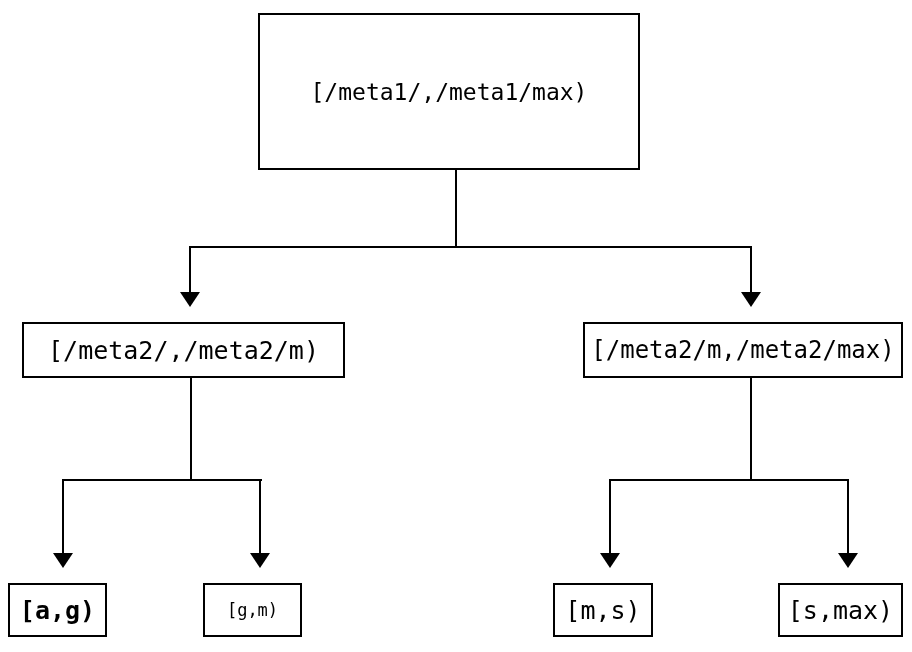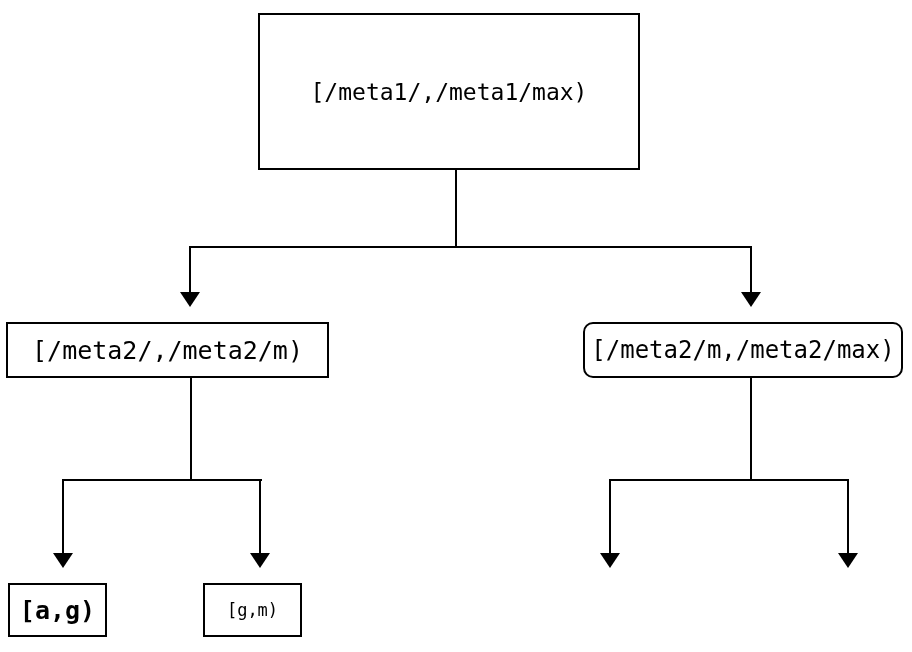--- a/index.html
+++ b/index.html
@@ -21,22 +21,22 @@
     box-sizing: border-box;
     border: 2px solid #000000;
     background: #ffffff;
     display: flex;
     align-items: center;
     justify-content: center;
     white-space: nowrap;
     font-weight: 500;
   }
   .n-root     { left: 258px; top: 13px;  width: 382px; height: 157px; font-size: 23px; }
-  .n-l2-left  { left: 6px;  top: 322px; width: 323px; height: 56px;  font-size: 25px; }
-  .n-l2-right { left: 583px; top: 322px; width: 320px; height: 56px;  font-size: 24px; border-radius: 10px; }
+  .n-l2-left  { left: 22px;  top: 322px; width: 323px; height: 56px;  font-size: 25px; }
+  .n-l2-right { left: 583px; top: 322px; width: 320px; height: 56px;  font-size: 24px; }
   .n-leaf1    { left: 8px;   top: 583px; width: 99px;  height: 54px;  font-size: 25px; font-weight: bold; }
   .n-leaf2    { left: 203px; top: 583px; width: 99px;  height: 54px;  font-size: 17px; }
   .n-leaf3    { left: 553px; top: 583px; width: 100px; height: 54px;  font-size: 25px; }
   .n-leaf4    { left: 778px; top: 583px; width: 125px; height: 54px;  font-size: 25px; }
 
   .vline, .hline {
     position: absolute;
     background: #000000;
   }
   .vline { width: 2px; }
@@ -83,21 +83,23 @@
   <div class="node n-root">[/meta1/,/meta1/max)</div>
 
   <div class="node n-l2-left">[/meta2/,/meta2/m)</div>
 
   <div class="node n-l2-right">[/meta2/m,/meta2/max)</div>
 
   <div class="node n-leaf1">[a,g)</div>
 
   <div class="node n-leaf2">[g,m)</div>
 
+  <div class="node n-leaf3">[m,s)</div>
 
+  <div class="node n-leaf4">[s,max)</div>
 
   <div class="vline v-root"></div>
   <div class="hline h-top"></div>
   <div class="vline v-l2a"></div>
   <div class="vline v-l2b"></div>
   <div class="arrow a-l2a"></div>
   <div class="arrow a-l2b"></div>
 
   <div class="vline v-leftmid"></div>
   <div class="hline h-left"></div>

